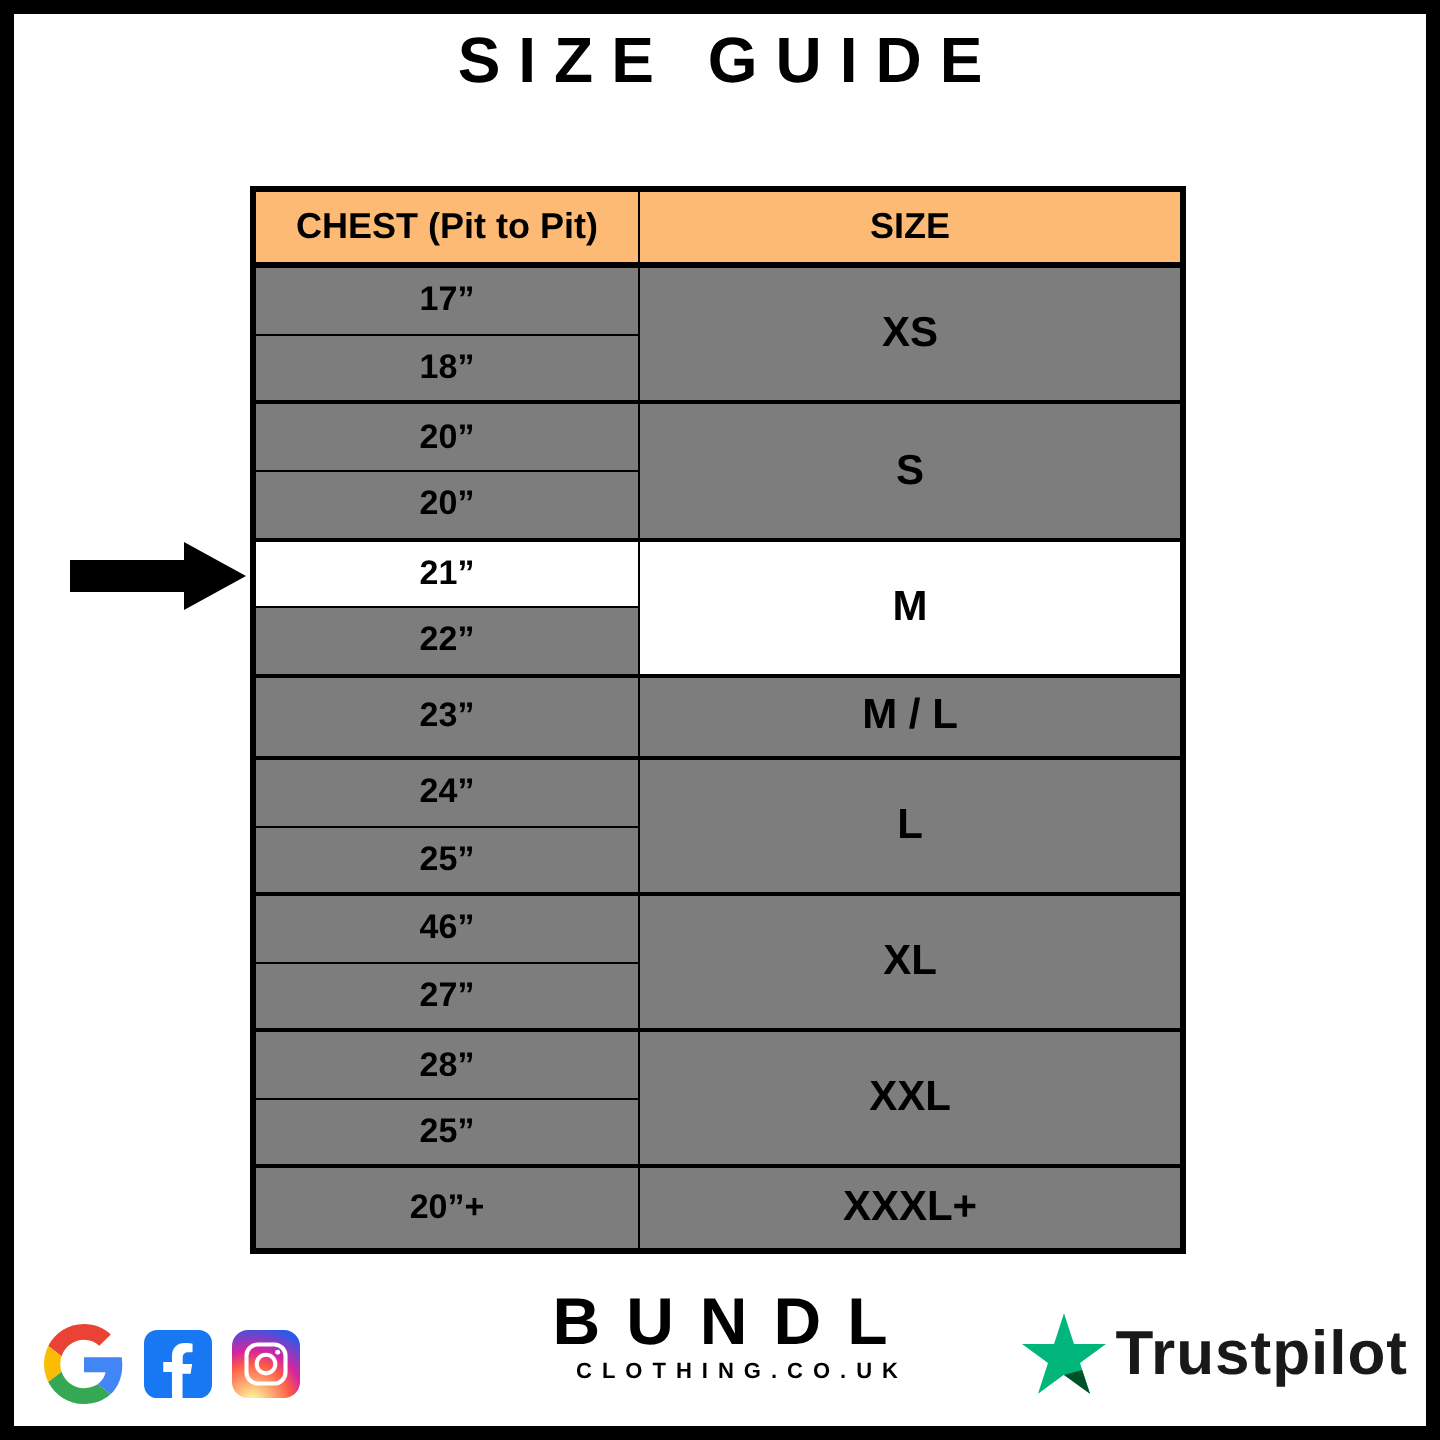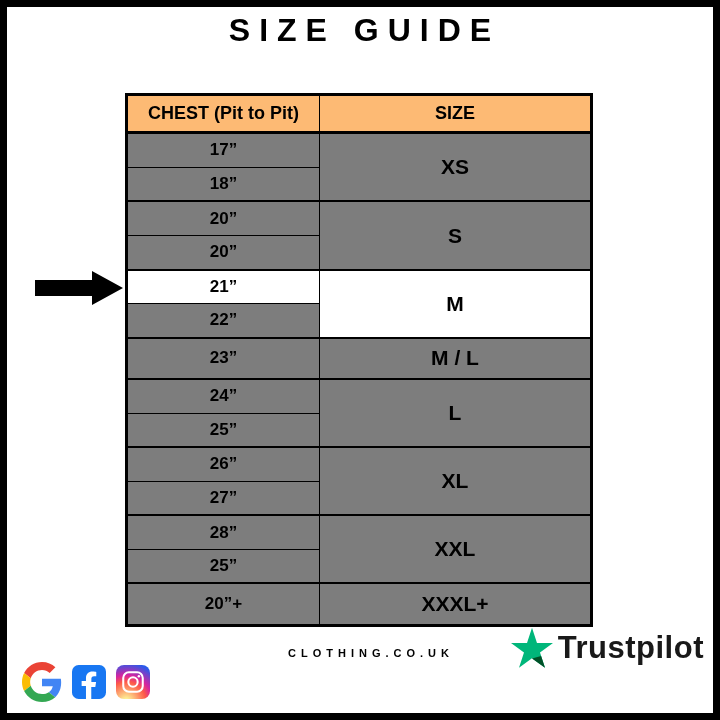--- a/index.html
+++ b/index.html
@@ -26,21 +26,21 @@
 
   .social{position:absolute;left:22px;top:662px;display:flex;align-items:center;gap:10px;}
   .ig{width:34px;height:34px;border-radius:8px;
       background:radial-gradient(circle at 30% 107%,#fdf497 0%,#fdf497 5%,#fd5949 45%,#d6249f 60%,#285AEB 90%);
       display:flex;align-items:center;justify-content:center;}
 
   .brand{position:absolute;left:0;right:0;top:644px;text-align:center;}
   .brand-name{font-size:33px;font-weight:bold;letter-spacing:13px;text-indent:13px;line-height:1.0;}
   .brand-domain{font-size:11px;font-weight:bold;letter-spacing:5px;text-indent:5px;margin-top:3px;padding-left:17px;}
 
-  .trustpilot{position:absolute;right:16px;top:627px;display:flex;align-items:center;gap:5px;}
+  .trustpilot{position:absolute;right:16px;top:656px;display:flex;align-items:center;gap:5px;}
   .tp-label{font-size:31px;font-weight:bold;color:#191919;letter-spacing:0.5px;}
 </style>
 </head>
 <body>
 
 <div class="page">
   <div class="frame"></div>
 
   <div class="title">SIZE GUIDE</div>
 
@@ -86,21 +86,21 @@
         <td class="gray size">M / L</td>
       </tr>
       <tr class="gs">
         <td class="gray">24”</td>
         <td class="gray size" rowspan="2">L</td>
       </tr>
       <tr>
         <td class="gray">25”</td>
       </tr>
       <tr class="gs">
-        <td class="gray">26”</td>
+        <td class="gray">46”</td>
         <td class="gray size" rowspan="2">XL</td>
       </tr>
       <tr>
         <td class="gray">27”</td>
       </tr>
       <tr class="gs">
         <td class="gray">28”</td>
         <td class="gray size" rowspan="2">XXL</td>
       </tr>
       <tr>
@@ -127,20 +127,21 @@
     <div class="ig">
       <svg width="26" height="26" viewBox="0 0 24 24" fill="none" stroke="#fff" stroke-width="1.9" stroke-linecap="round">
         <rect x="3" y="3" width="18" height="18" rx="5.2"></rect>
         <circle cx="12" cy="12" r="4.3"></circle>
         <circle cx="17.4" cy="6.6" r="1.15" fill="#fff" stroke="none"></circle>
       </svg>
     </div>
   </div>
 
   <div class="brand">
+    <div class="brand-name">BUNDL</div>
     <div class="brand-domain">CLOTHING.CO.UK</div>
   </div>
 
   <div class="trustpilot">
     <svg width="42" height="42" viewBox="0 0 32 32">
       <path fill="#00B67A" d="M32 12.2H19.8L16 .5l-3.8 11.7H0l9.9 7.2-3.8 11.7 9.9-7.2 9.9 7.2-3.8-11.7 9.9-7.2z"></path>
       <path fill="#005128" d="M16,24 22.9,22.1 25.9,31.1z"></path>
     </svg>
     <span class="tp-label">Trustpilot</span>
   </div>

